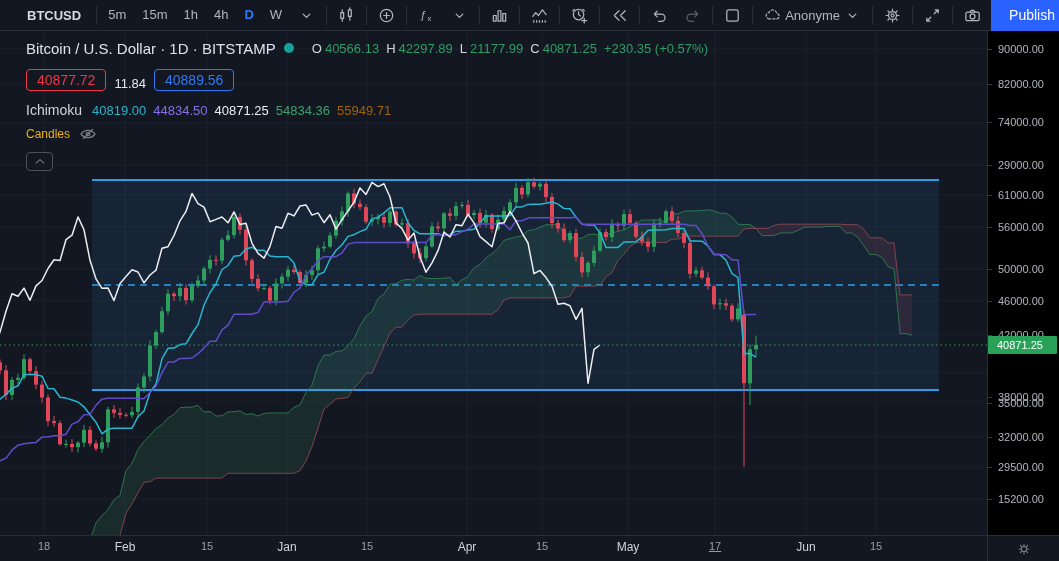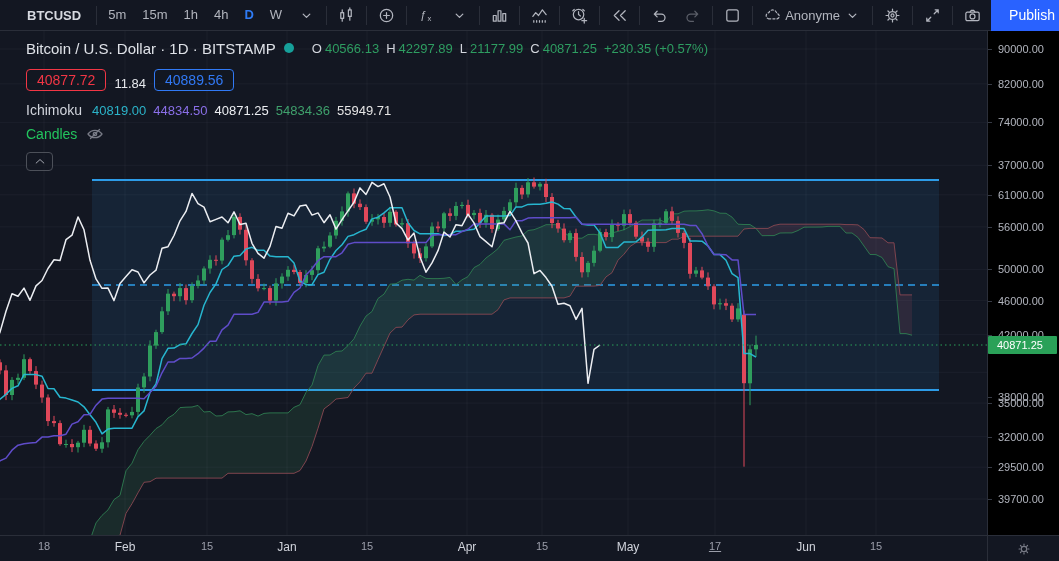--- a/index.html
+++ b/index.html
@@ -30,21 +30,21 @@
   .legend{position:absolute;top:37px;left:26px;z-index:20}
   .lrow1{display:flex;align-items:center;gap:8px;font-size:15px;color:#dfe2e8;height:22px}
   .ohlc{display:flex;align-items:center;gap:7px;font-size:13px;margin-left:10px}
   .olbl{color:#d3d6dd}
   .oval{margin-left:-4px}
   .dot{width:10px;height:10px;border-radius:50%}
   .lrow2{display:flex;align-items:flex-end;gap:8px;margin-top:7px;height:25px}
   .quote-badge{border:1px solid;border-radius:4px;padding:2px 10px;font-size:14px;cursor:pointer;background:rgba(19,23,34,.6)}
   .spread{font-size:13px;color:#e6e8ec}
   .lrow3{display:flex;align-items:center;gap:10px;margin-top:9px;font-size:14px;height:20px}
-  .lrow4{display:flex;align-items:center;gap:8px;margin-top:4px;font-size:14px;color:#22c55e;height:20px}
+  .lrow4{display:flex;align-items:center;gap:8px;margin-top:4px;font-size:12px;color:#eab308;height:20px}
   .lrow4 .ic{width:20px;height:20px;color:#787b86}
   .collapse-btn{margin-top:8px;width:27px;height:19px;border:1px solid #4c5059;border-radius:4px;
                 display:flex;align-items:center;justify-content:center;color:#b2b5be;cursor:pointer;background:rgba(19,23,34,.5)}
   .collapse-btn .ic{width:14px;height:14px}
 
   
   .paxis{position:absolute;top:31px;right:0;width:72px;height:504px;border-left:1px solid #2a2e39;
          background:#000000;cursor:ns-resize;z-index:10}
   .ptick{position:absolute;left:10px;transform:translateY(-50%);font-size:11px;color:#b2b5be;white-space:nowrap}
   .ptick::before{content:"";position:absolute;left:-10px;top:50%;width:4px;height:1px;background:#363a45}
@@ -705,21 +705,21 @@
     <span class="spread">11.84</span>
     <span class="quote-badge" style="color: rgb(49, 121, 245); border-color: rgb(49, 121, 245);">40889.56</span>
   </div>
   <div class="lrow3">
     <span>Ichimoku</span>
     <span class="ohlc" style="margin-left:0">
         <span style="color: rgb(43, 179, 201);">40819.00</span>
         <span style="color: rgb(138, 111, 232);">44834.50</span>
         <span style="color: rgb(236, 238, 242);">40871.25</span>
         <span style="color: rgb(63, 160, 108);">54834.36</span>
-        <span style="color: #e5e5e5;">55949.71</span>
+        <span style="color: #a16207;">55949.71</span>
       </span>
   </div>
   <div class="lrow4">
     <span>Candles</span>
     <span>
         <svg class="ic" viewBox="0 0 20 20" fill="none" stroke="currentColor" stroke-width="1.3" stroke-linecap="round" stroke-linejoin="round">
           <path d="M3 10s2.7-3.7 7-3.7S17 10 17 10s-2.7 3.7-7 3.7S3 10 3 10z"></path>
           <circle cx="10" cy="10" r="1.7"></circle>
           <path d="M5.5 14.5l9-9"></path>
         </svg>
@@ -731,31 +731,31 @@
           <path d="M4.5 11.5L10 6.5l5.5 5"></path>
         </svg>
       </span>
   </div>
 </div>
 
 <div class="paxis">
     <div class="ptick" style="top: 18px;">90000.00</div>
     <div class="ptick" style="top: 52.9009px;">82000.00</div>
     <div class="ptick" style="top: 91.3873px;">74000.00</div>
-    <div class="ptick" style="top: 134.281px;">37000.00</div>
+    <div class="ptick" style="top: 134.281px;">29000.00</div>
     <div class="ptick" style="top: 163.817px;">61000.00</div>
     <div class="ptick" style="top: 195.881px;">56000.00</div>
     <div class="ptick" style="top: 238.369px;">50000.00</div>
     <div class="ptick" style="top: 269.63px;">46000.00</div>
     <div class="ptick" style="top: 303.737px;">42000.00</div>
     <div class="ptick" style="top: 341.259px; margin-top: 25px;">38000.00</div>
     <div class="ptick" style="top: 372.092px;">35000.00</div>
     <div class="ptick" style="top: 405.689px;">32000.00</div>
     <div class="ptick" style="top: 436.186px;">29500.00</div>
-    <div class="ptick" style="top: 468px;">39700.00</div>
+    <div class="ptick" style="top: 468px;">15200.00</div>
     <div class="pbadge" style="background: rgb(42, 161, 88); top: 313.95px;">40871.25</div>
   </div>
 <div class="taxis">
     <div class="ttick" style="left: 44px; text-align: center;">18</div>
     <div class="ttick major" style="left: 125px;">Feb</div>
     <div class="ttick" style="left: 207px;">15</div>
     <div class="ttick major" style="left: 287px;">Jan</div>
     <div class="ttick" style="left: 367px;">15</div>
     <div class="ttick major" style="left: 467px;">Apr</div>
     <div class="ttick" style="left: 542px;">15</div>

